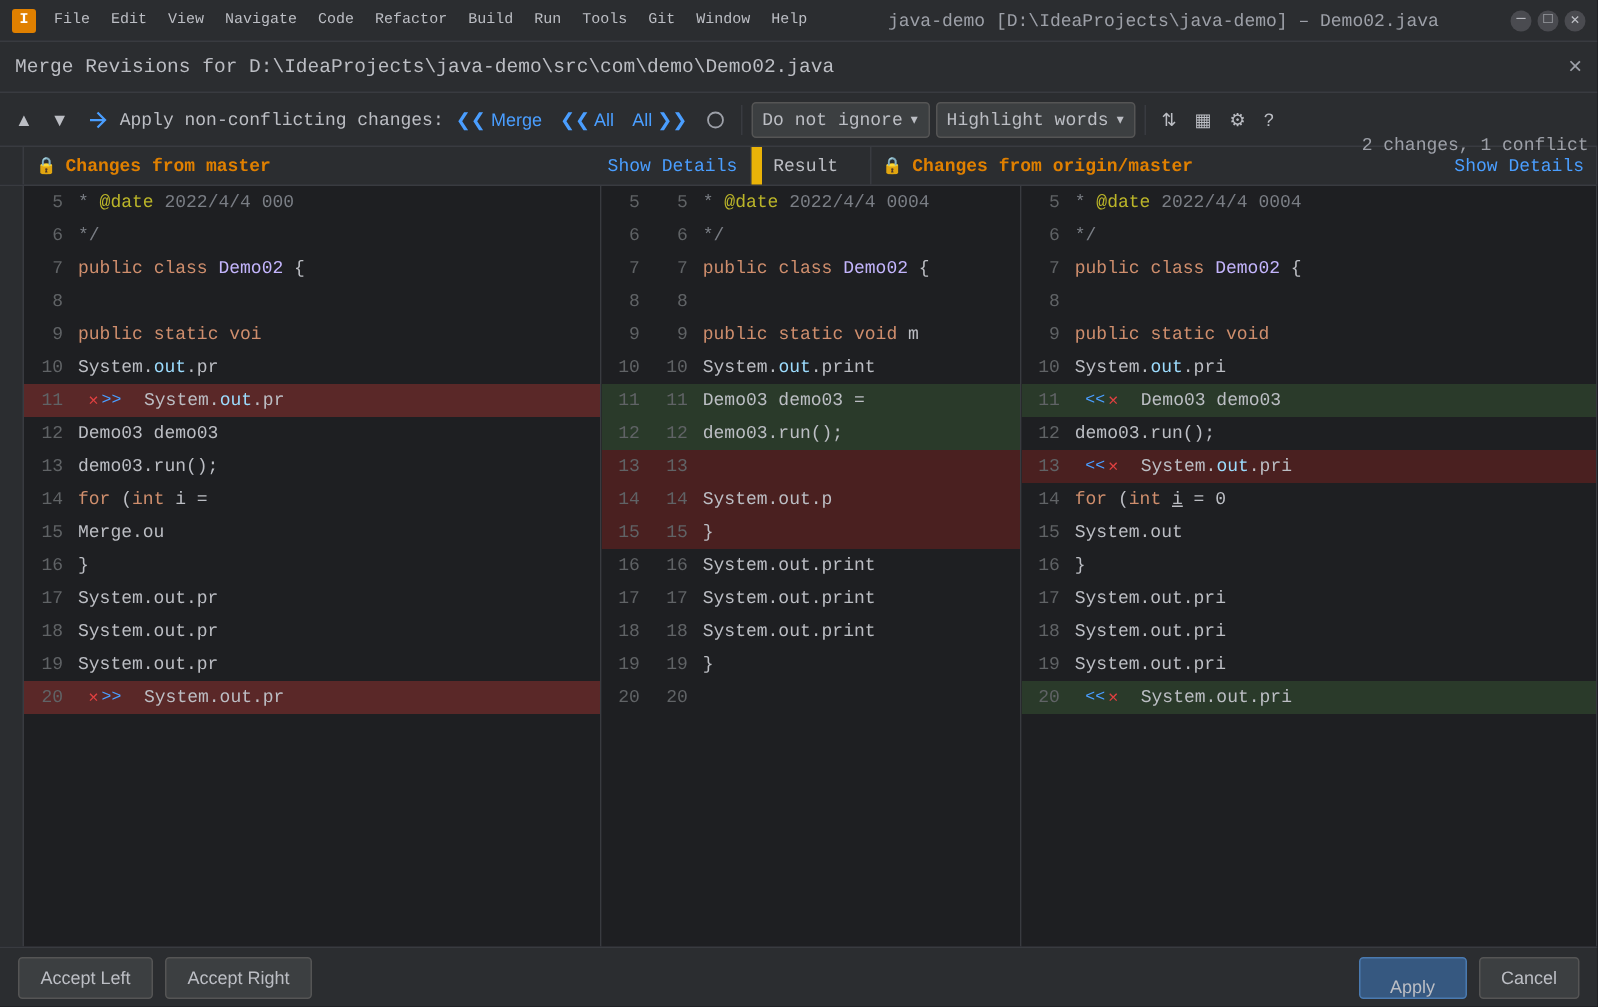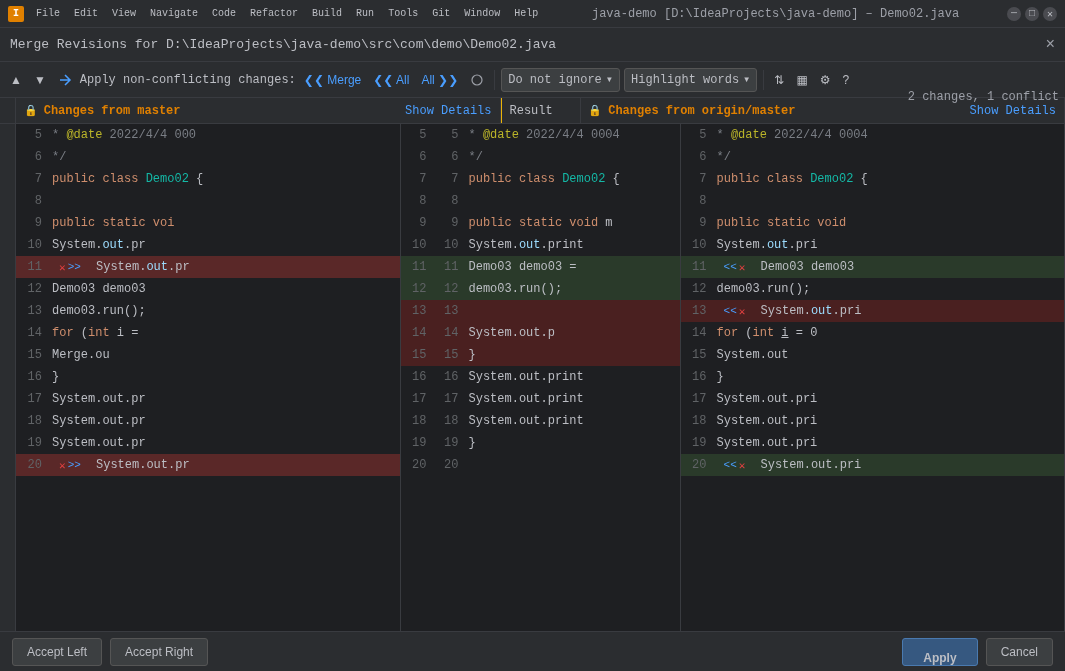--- a/index.html
+++ b/index.html
@@ -212,21 +212,21 @@
       flex: 1;
       padding: 0 4px;
       white-space: nowrap;
       overflow: hidden;
       font-size: 12px;
       color: #bcbec4;
     }
 
     
     .kw { color: #cf8e6d; }
-    .type { color: #14b8a6; }
+    .type { color: #c4b5fd; }
     .anno { color: #bbb529; }
     .comment { color: #7a7e85; }
     .var { color: #bcbec4; }
     .punc { color: #bcbec4; }
 
     
     #bottom-bar {
       height: 40px;
       background: #2b2d30;
       border-top: 1px solid #393b40;
@@ -253,21 +253,20 @@
     }
     .btn-apply {
       height: 28px;
       padding: 12px 20px;
       background: #365880;
       border: 1px solid #4a7ab0;
       color: #bcbec4;
       cursor: pointer;
       font-size: 12px;
       border-radius: 3px;
-      font-weight: bold;
     }
     .btn-cancel {
       height: 28px;
       padding: 0 14px;
       background: #3c3f41;
       border: 1px solid #555;
       color: #bcbec4;
       cursor: pointer;
       font-size: 12px;
       border-radius: 3px;
@@ -351,21 +350,21 @@
 </div>
 
 <div id="panel-headers">
   <div class="vertical-label"></div>
   <div class="ph-section" style="flex:1;">
     <span class="lock-icon">🔒</span>
     <span class="ph-title">Changes from master</span>
     <span class="ph-spacer"></span>
     <span class="ph-link">Show Details</span>
   </div>
-  <div class="ph-result" style="width:80px; border-left:1px solid #eab308; border-right:1px solid #393b40;">
+  <div class="ph-result" style="width:80px; border-left:7px solid #eab308; border-right:1px solid #393b40;">
     <span>Result</span>
   </div>
   <div class="ph-section" style="flex:1;">
     <span class="lock-icon">🔒</span>
     <span class="ph-title">Changes from origin/master</span>
     <span class="ph-spacer"></span>
     <span class="ph-link">Show Details</span>
   </div>
 </div>
 

